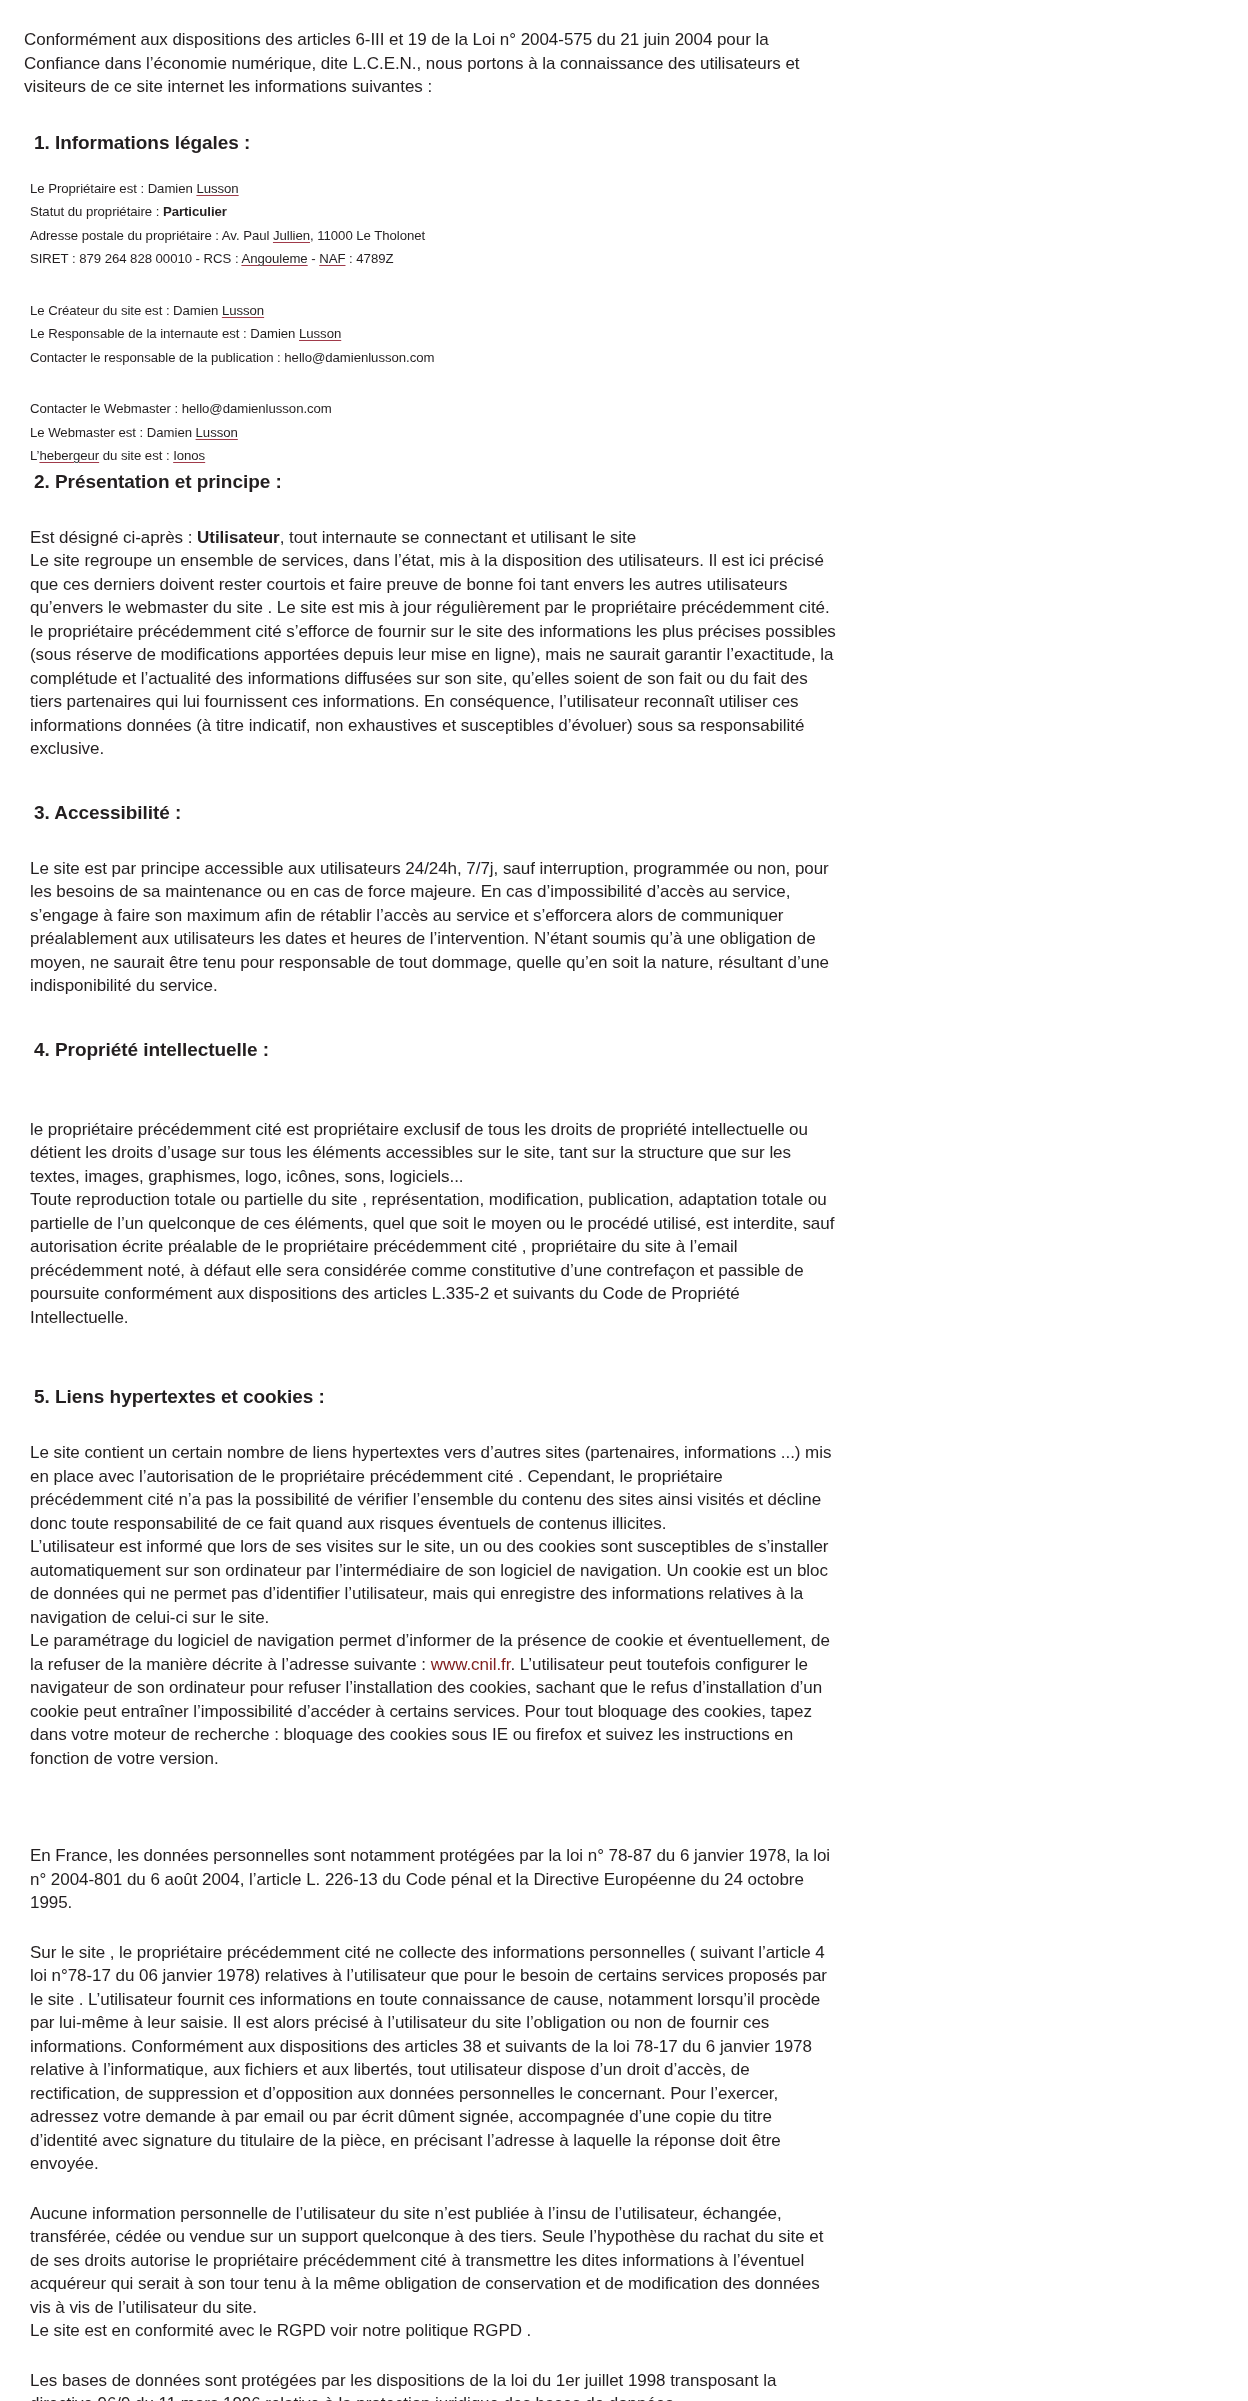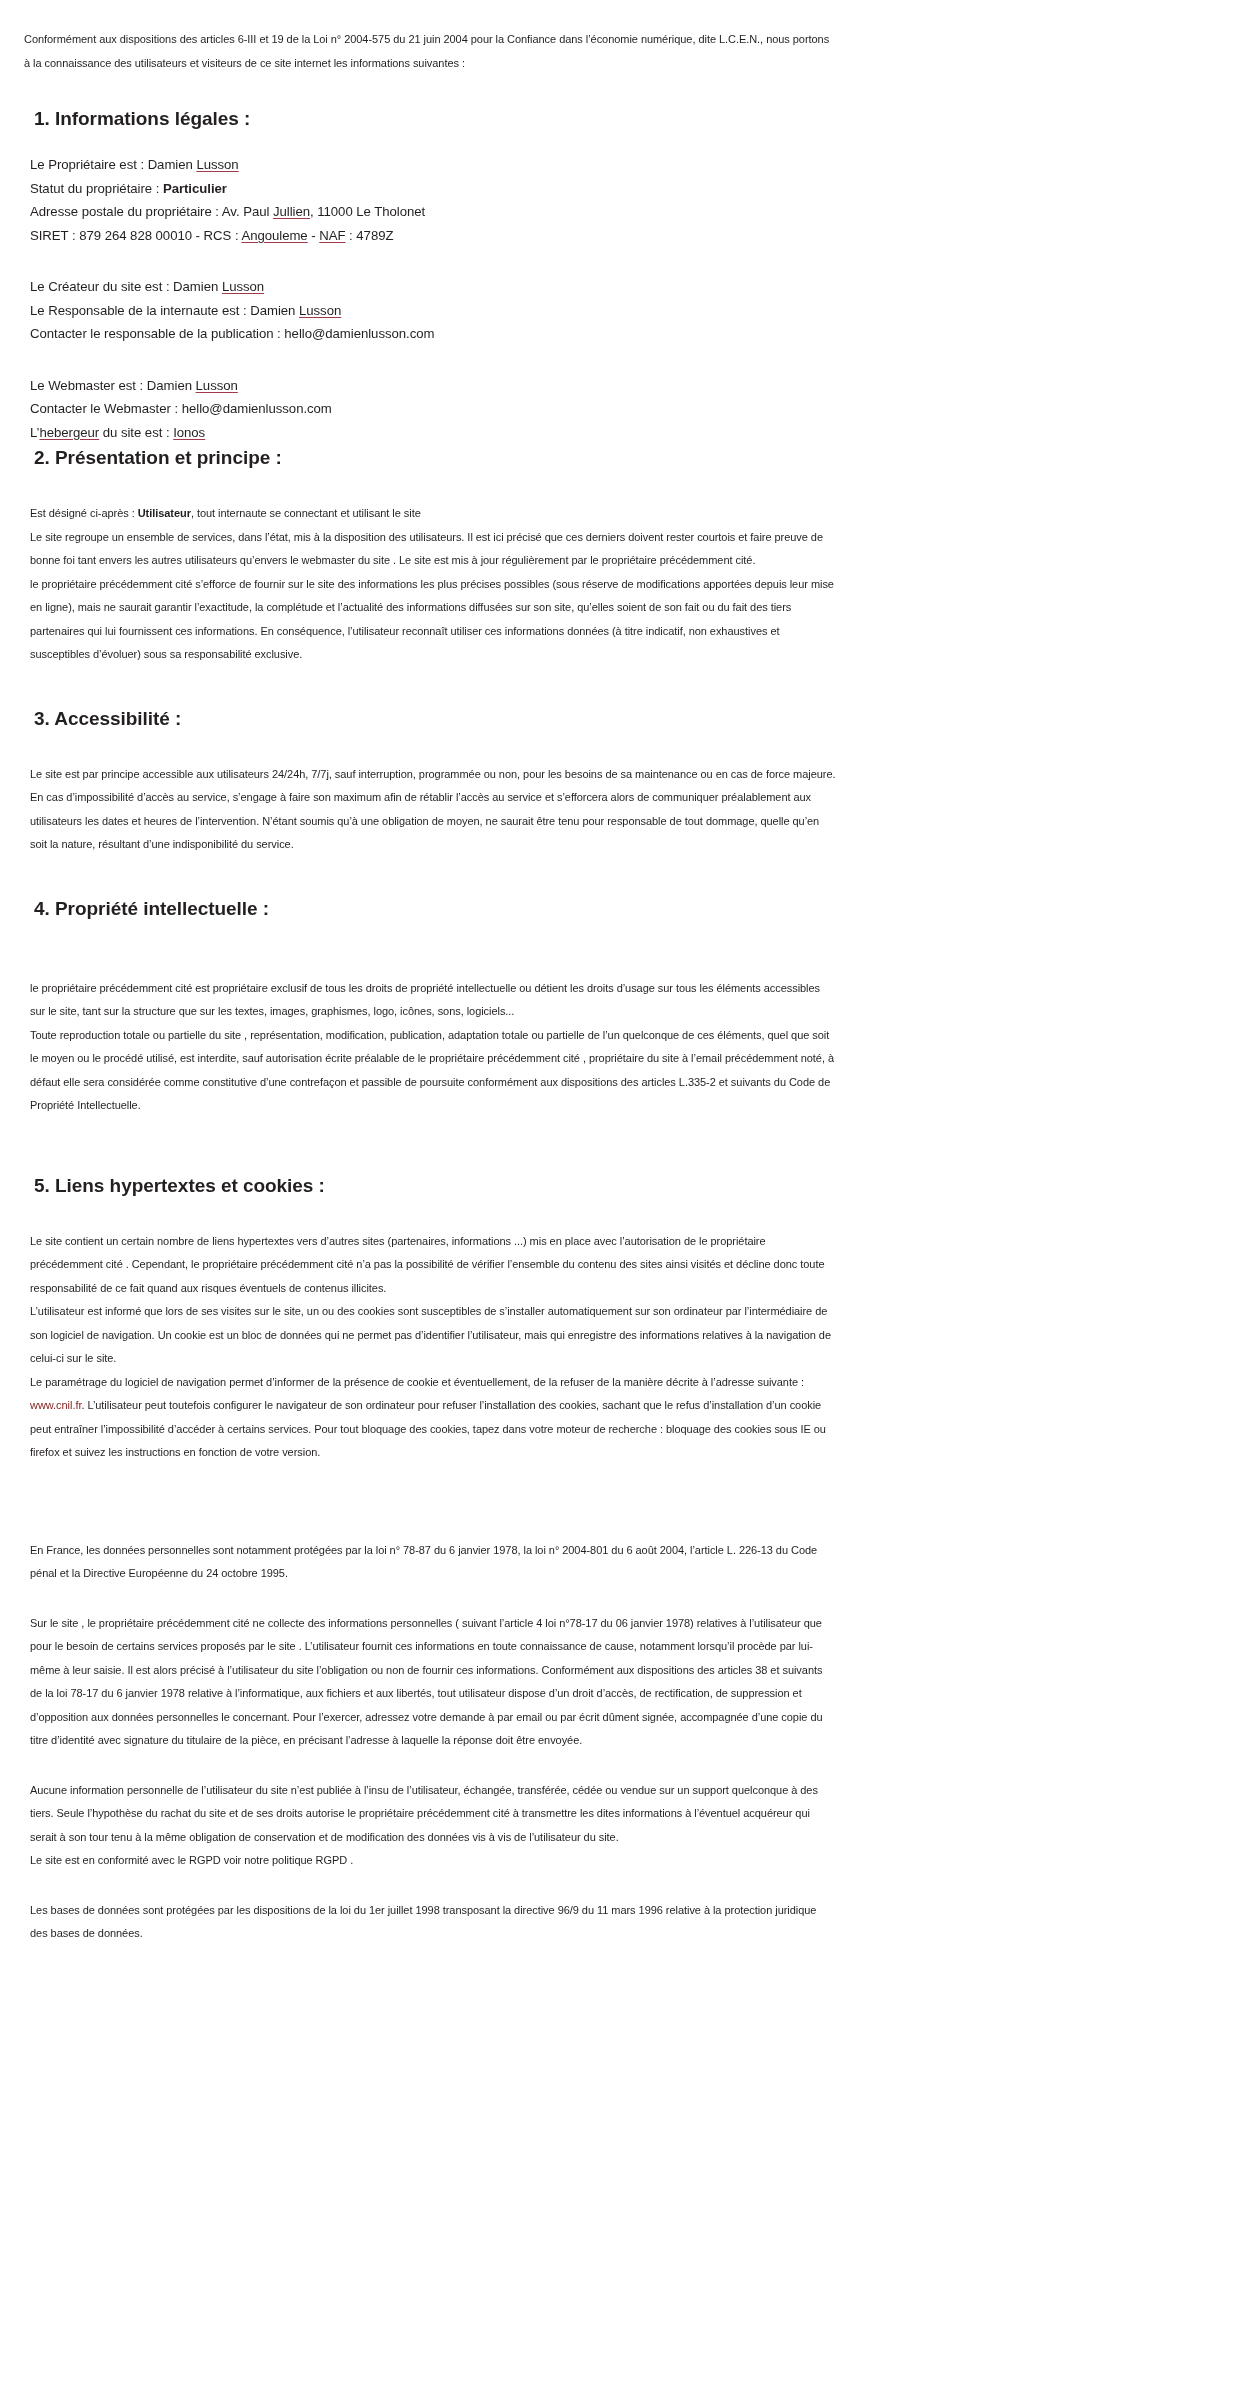--- a/index.html
+++ b/index.html
@@ -20,21 +20,21 @@
     box-sizing: border-box;
     padding: 28px 0 40px 0;
     background: #ffffff;
   }
   .wrap {
     width: 812px;
     margin: 0 0 0 24px;
   }
   p.body-text,
   p.intro {
-    font-size: 11px;
+    font-size: 17px;
     line-height: 23.5px;
     margin: 0;
     color: #231f20;
     text-align: left;
     letter-spacing: -0.05px;
   }
   .intro {
     margin-bottom: 0;
   }
   h2.section-heading {
@@ -95,22 +95,22 @@
       <div class="line"><span>SIRET : 879 264 828 00010 - RCS : </span><span class="sp-err">Angouleme</span><span> - </span><span class="sp-err">NAF</span><span> : 4789Z</span></div>
 
       <div class="gap-28"></div>
 
       <div class="line"><span>Le Créateur du site est : Damien </span><span class="sp-err">Lusson</span></div>
       <div class="line"><span>Le Responsable de la  internaute est : Damien </span><span class="sp-err">Lusson</span></div>
       <div class="line">Contacter le responsable de la publication : hello@damienlusson.com</div>
 
       <div class="gap-28"></div>
 
+      <div class="line">Contacter le Webmaster : hello@damienlusson.com</div>
       <div class="line"><span>Le Webmaster est  : Damien </span><span class="sp-err">Lusson</span></div>
-      <div class="line">Contacter le Webmaster : hello@damienlusson.com</div>
       <div class="line"><span>L’</span><span class="sp-err">hebergeur</span><span> du site est : </span><span class="sp-err">Ionos</span></div>
     </div>
 
     <h2 class="section-heading">2. Présentation et principe :</h2>
 
     <div class="gap-30"></div>
 
     <div class="block">
       <p class="body-text"><span>Est désigné ci-après : </span><b>Utilisateur</b><span>, tout internaute se connectant et utilisant le site</span></p>
       <p class="body-text">Le site regroupe un ensemble de services, dans l’état,  mis à la disposition des utilisateurs. Il est ici précisé que ces derniers doivent rester courtois et faire preuve de bonne foi tant envers les autres utilisateurs qu’envers le webmaster du site . Le site est mis à jour régulièrement par le propriétaire précédemment cité.</p>

